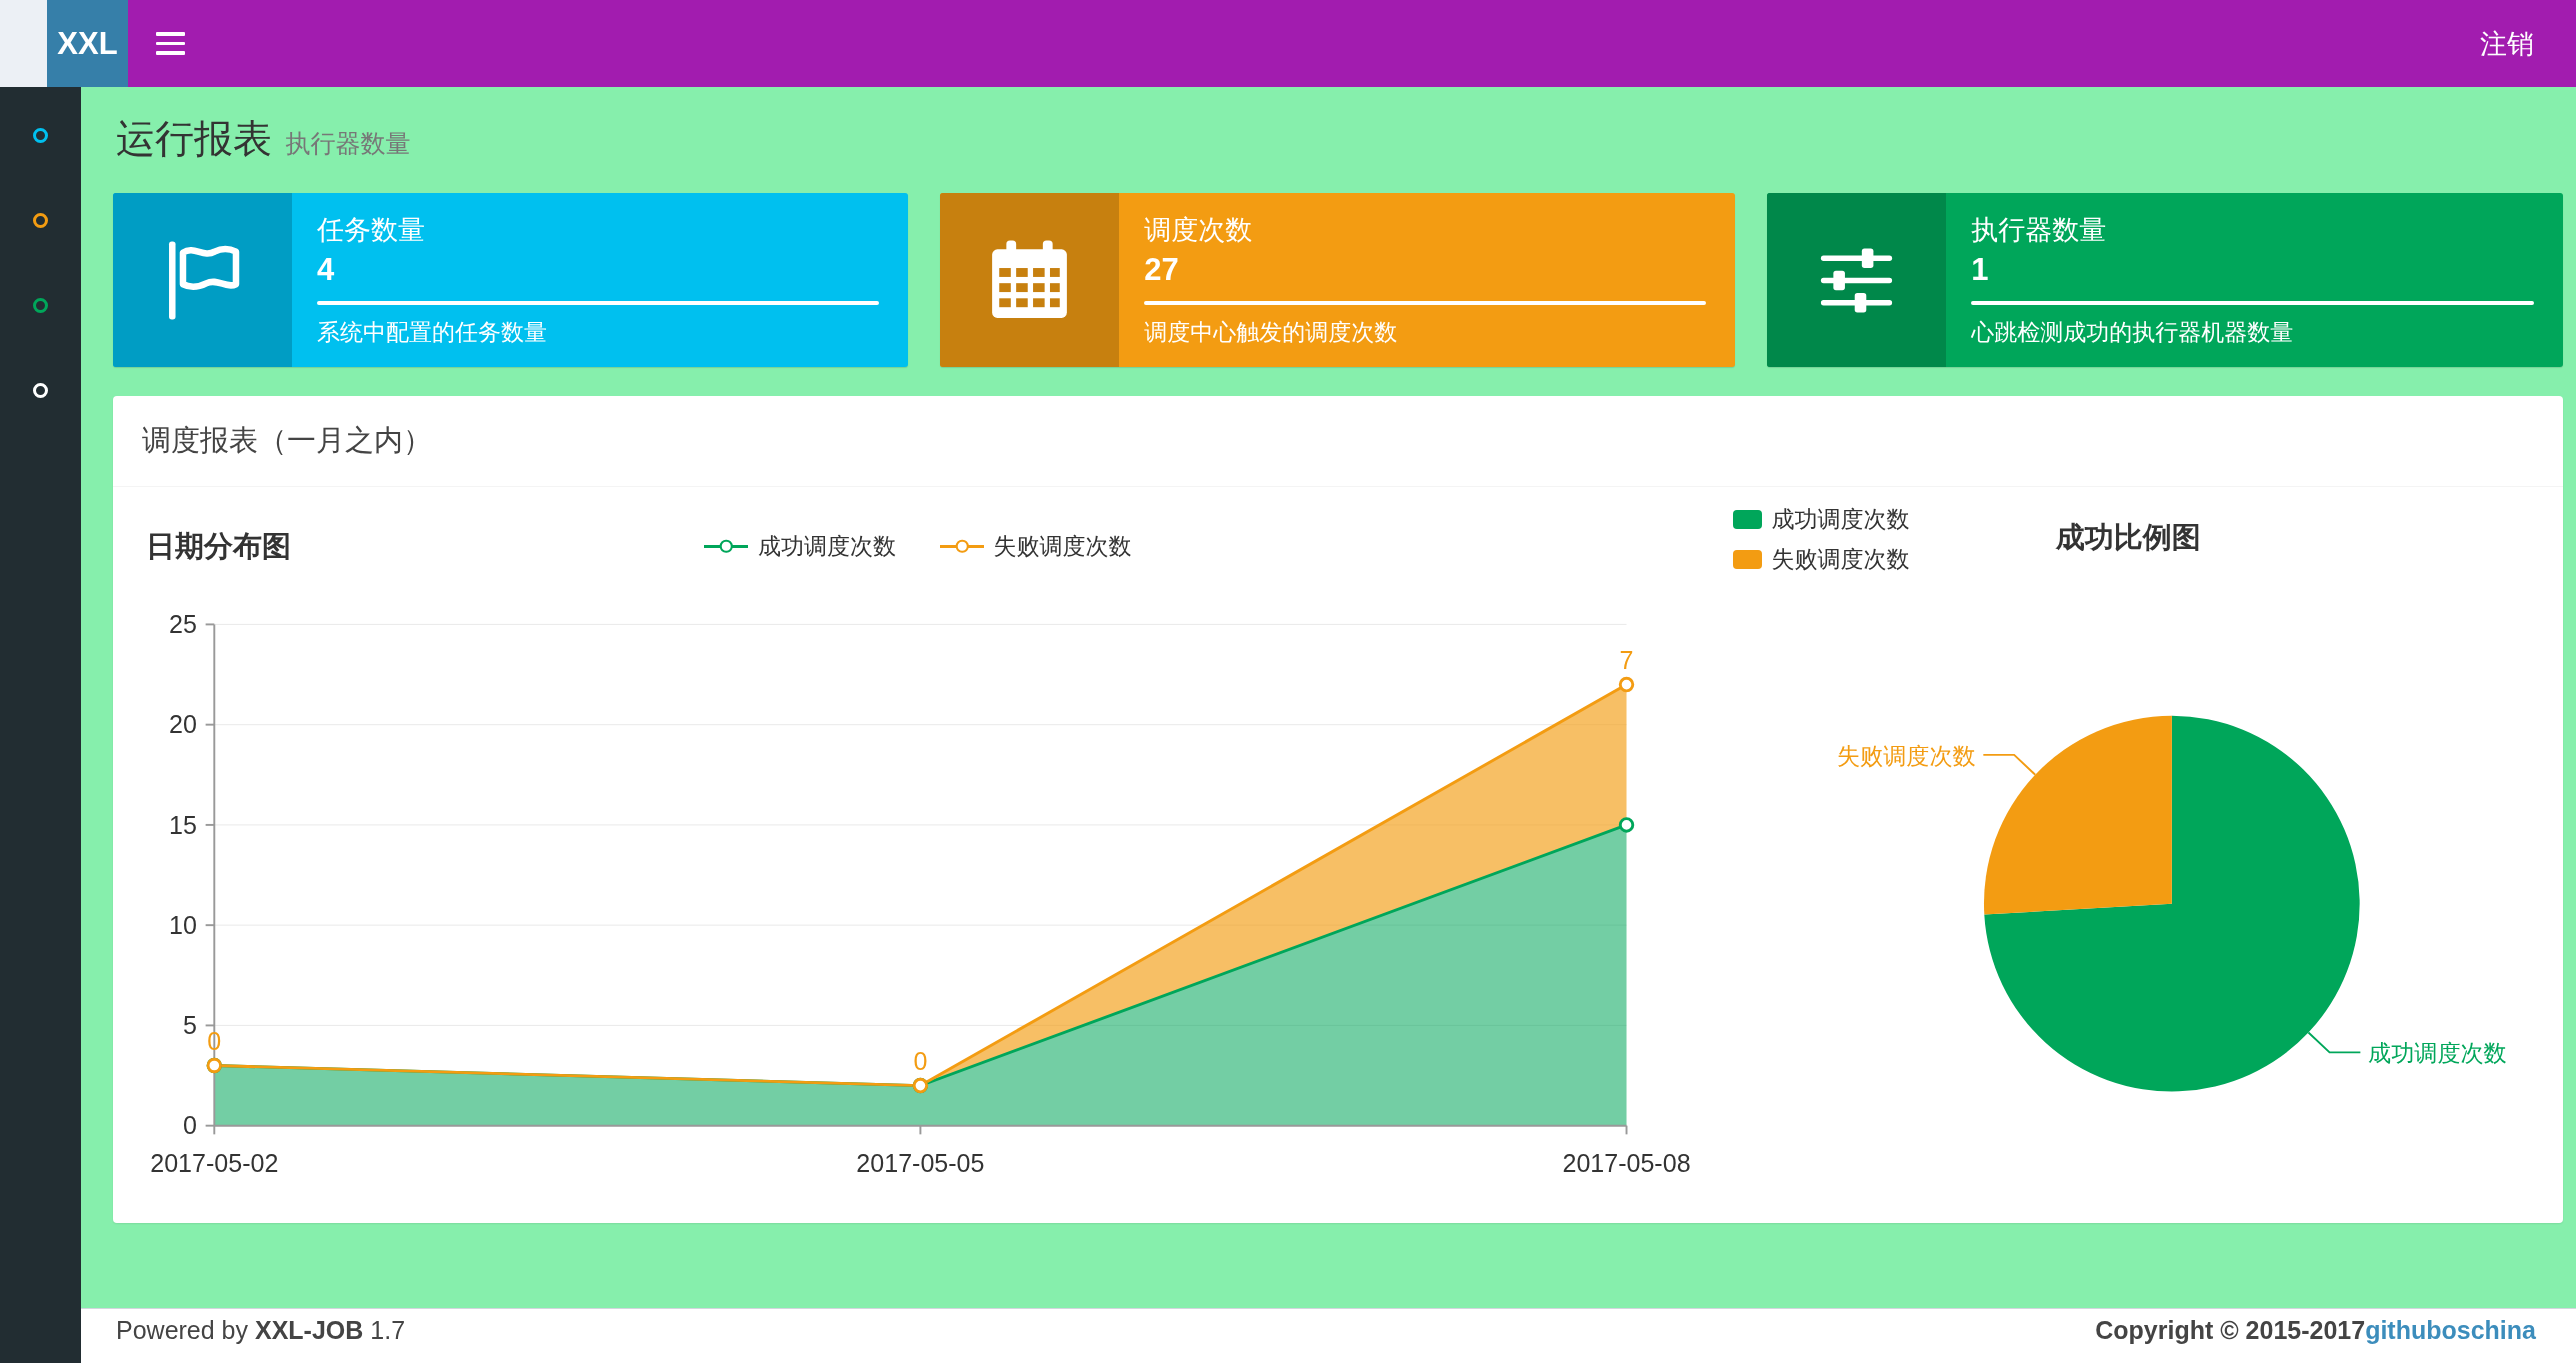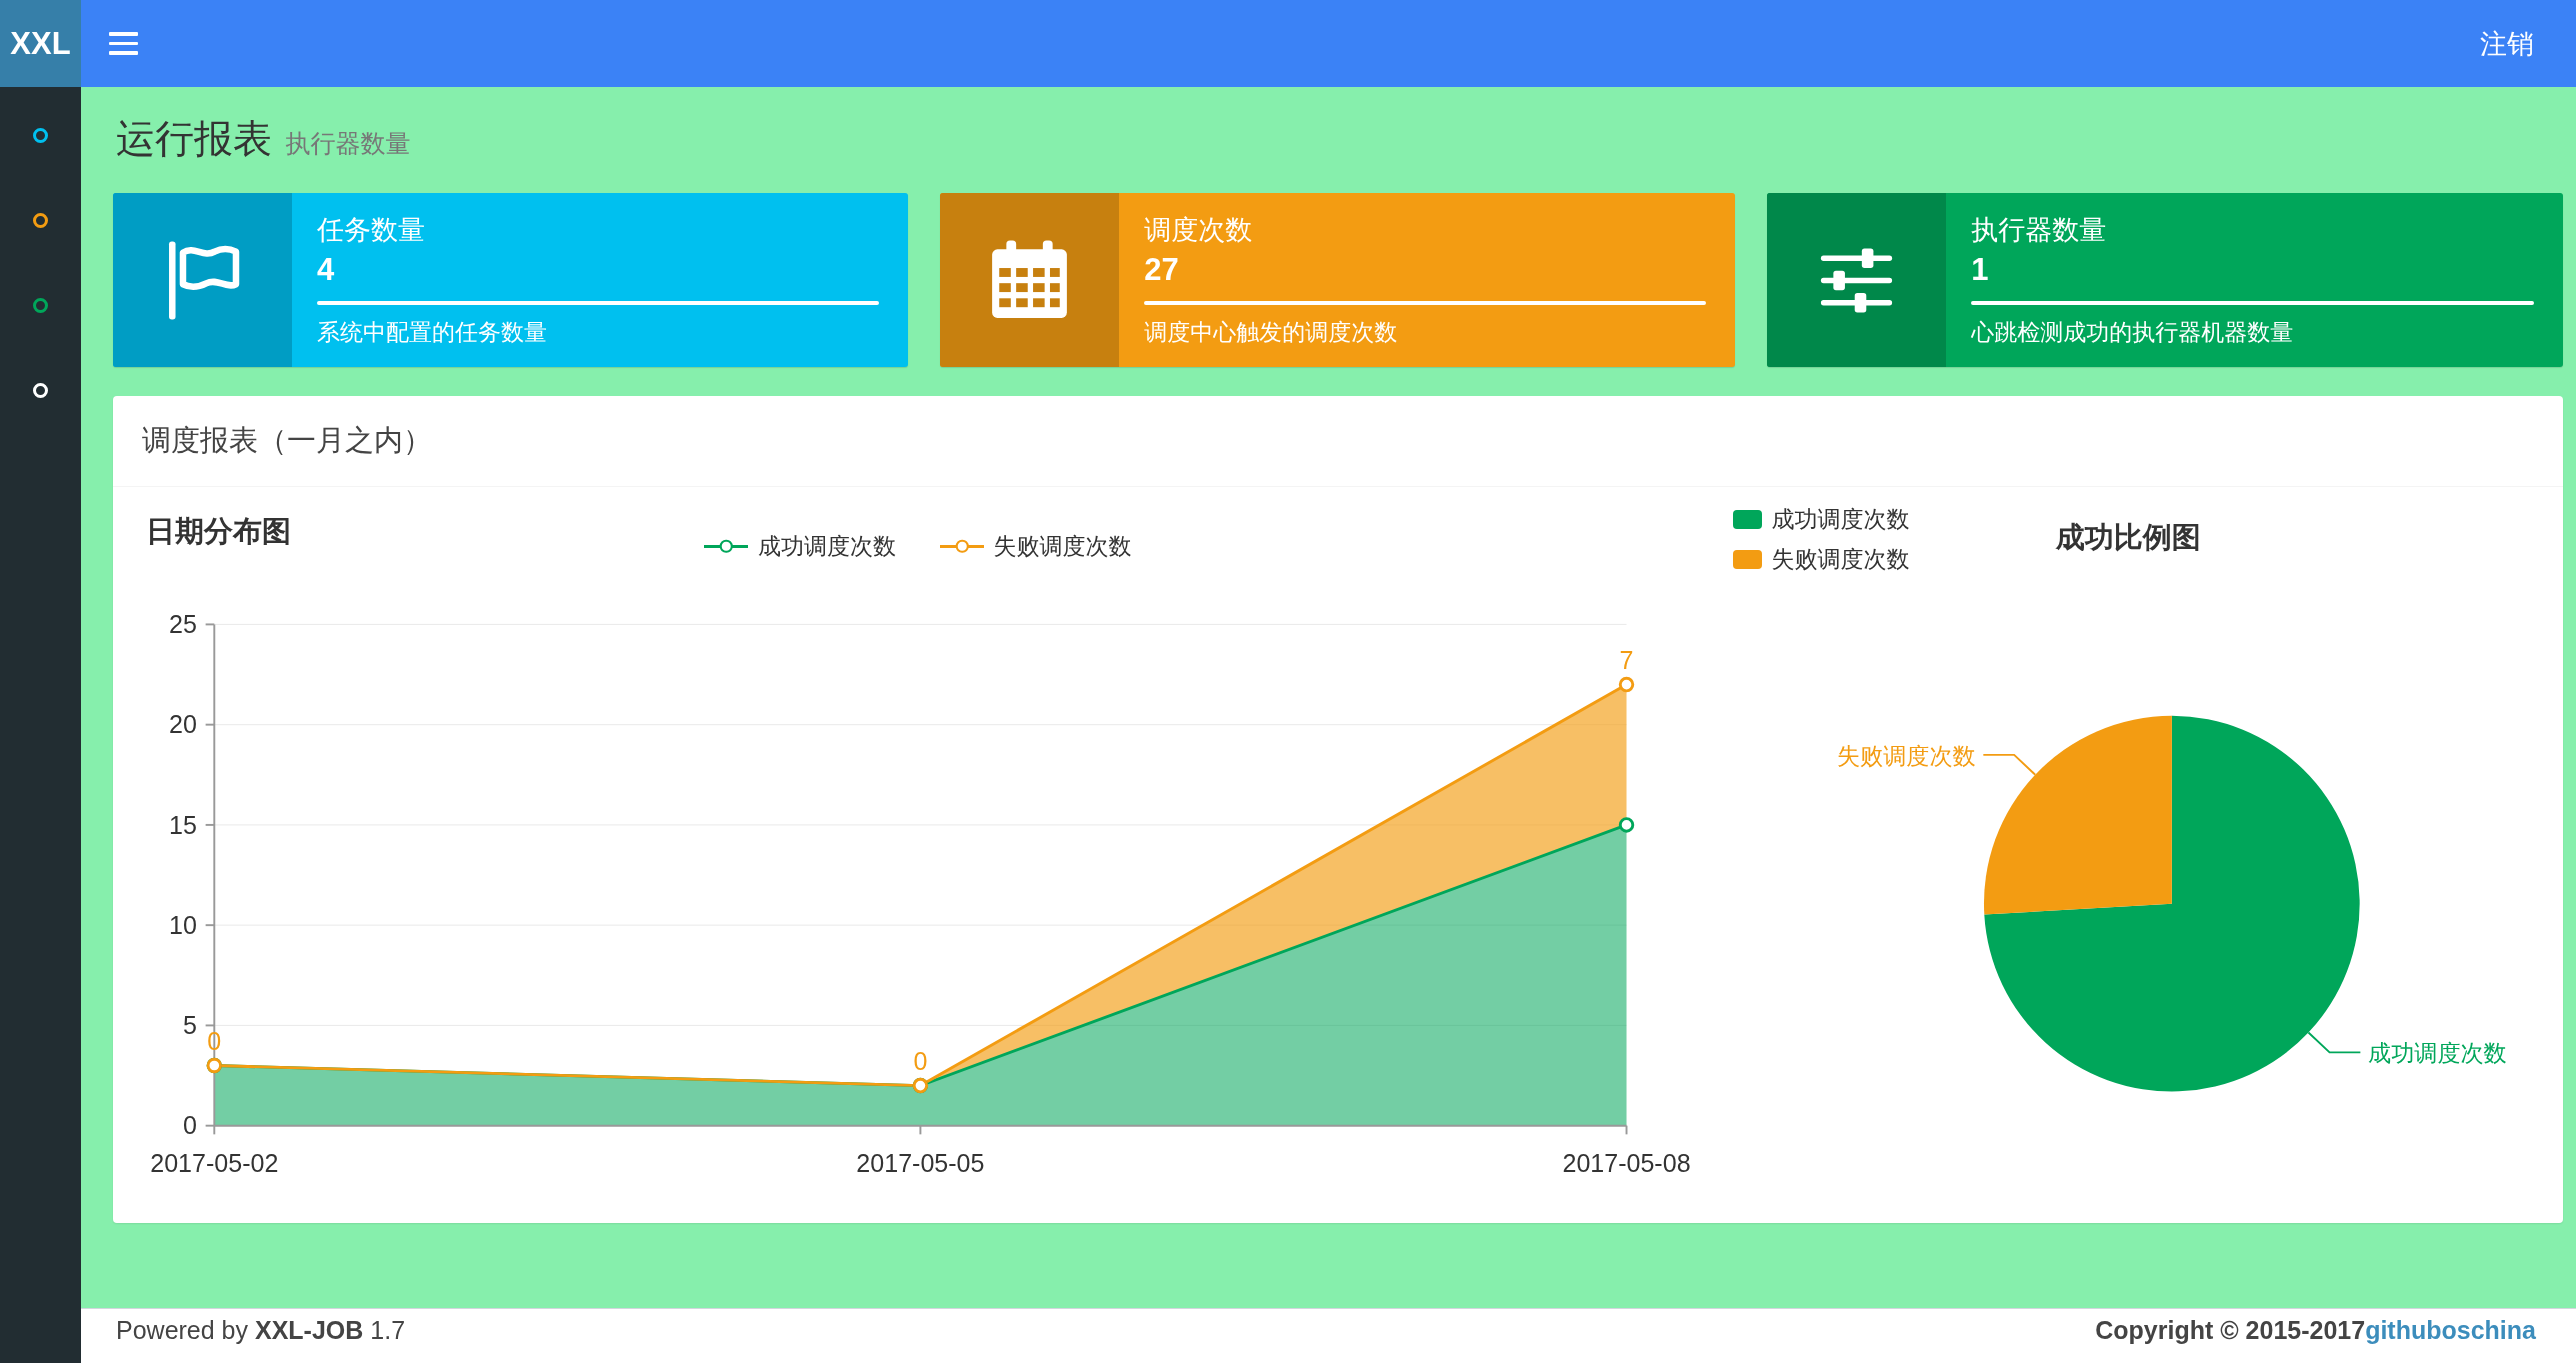--- a/index.html
+++ b/index.html
@@ -33,42 +33,42 @@
   .ib-text { flex:1; padding:19px 29px 0 25px; display:flex; flex-direction:column; }
   .ib-label { font-size:27px; }
   .ib-number { font-size:31px; font-weight:bold; margin-top:3.9px; }
   .ib-line { height:3.9px; background:#fff; margin:13.5px 0 11.6px; border-radius:1.9px; }
   .ib-desc { font-size:23px; }
   
   .panel { margin:29px 13.5px 0 32px; background:#fff; border-radius:3.9px; box-shadow:0 1px 1.9px rgba(0,0,0,.08); }
   .panel-header { padding:25px 29px; font-size:29px; color:#444; border-bottom:1px solid #f4f4f4; }
   .panel-body { display:flex; padding:25px 0 21px 29px; }
   .line-block { width:1552px; flex:0 0 1552px; }
-  .chart-head { position:relative; height:69px; display:flex; }
+  .chart-head { position:relative; height:69px; display:flex; align-items:center; }
   .chart-title { position:absolute; left:3.9px; font-size:29px; font-weight:bold; color:#333; }
   .line-legend { margin:0 auto; display:flex; gap:44px; align-items:center; }
   .lg-item { display:flex; align-items:center; gap:9.6px; font-size:23px; color:#333; cursor:pointer; }
   .lg-line { width:44px; height:2.9px; position:relative; display:inline-block; }
   .lg-dot { position:absolute; left:50%; top:50%; transform:translate(-50%,-50%); width:12.5px; height:12.5px; border:2.9px solid #000; border-radius:50%; background:#fff; }
   .lg-swatch { width:29px; height:19px; border-radius:3.9px; display:inline-block; }
   .pie-block { flex:1; position:relative; }
   .pie-head { position:relative; height:93px; }
   .pie-legend { position:absolute; left:39px; top:-7.7px; display:flex; flex-direction:column; gap:8.7px; }
   .pie-title { text-align:center; padding-top:5.8px; font-size:29px; font-weight:bold; color:#333; }
   #pie-chart { display:block; margin:0 auto; }
   
   .footer { position:fixed; left:81px; right:0; bottom:0; height:55px; background:#fff; border-top:1px solid #d2d6de; display:flex; align-items:center; padding:0 40px 12px 35px; font-size:25px; color:#444; z-index:10; }
   .footer-right { margin-left:auto; display:flex; align-items:center; }
   .b { font-weight:bold; }
   .flink { font-weight:bold; cursor:pointer; text-decoration:none; }
 </style>
 </head>
 <body>
 
-<header class="navbar" style="background: #3b82f6;">
+<header class="navbar" style="background: #a21caf; margin-left: 47px;">
   <div class="logo" style="background: rgb(54, 127, 169);">XXL</div>
   <div class="hamburger">
     <span class="bar"></span>
     <span class="bar"></span>
     <span class="bar"></span>
   </div>
   <div class="nav-spacer"></div>
   <div class="logout">注销</div>
 </header>
 

